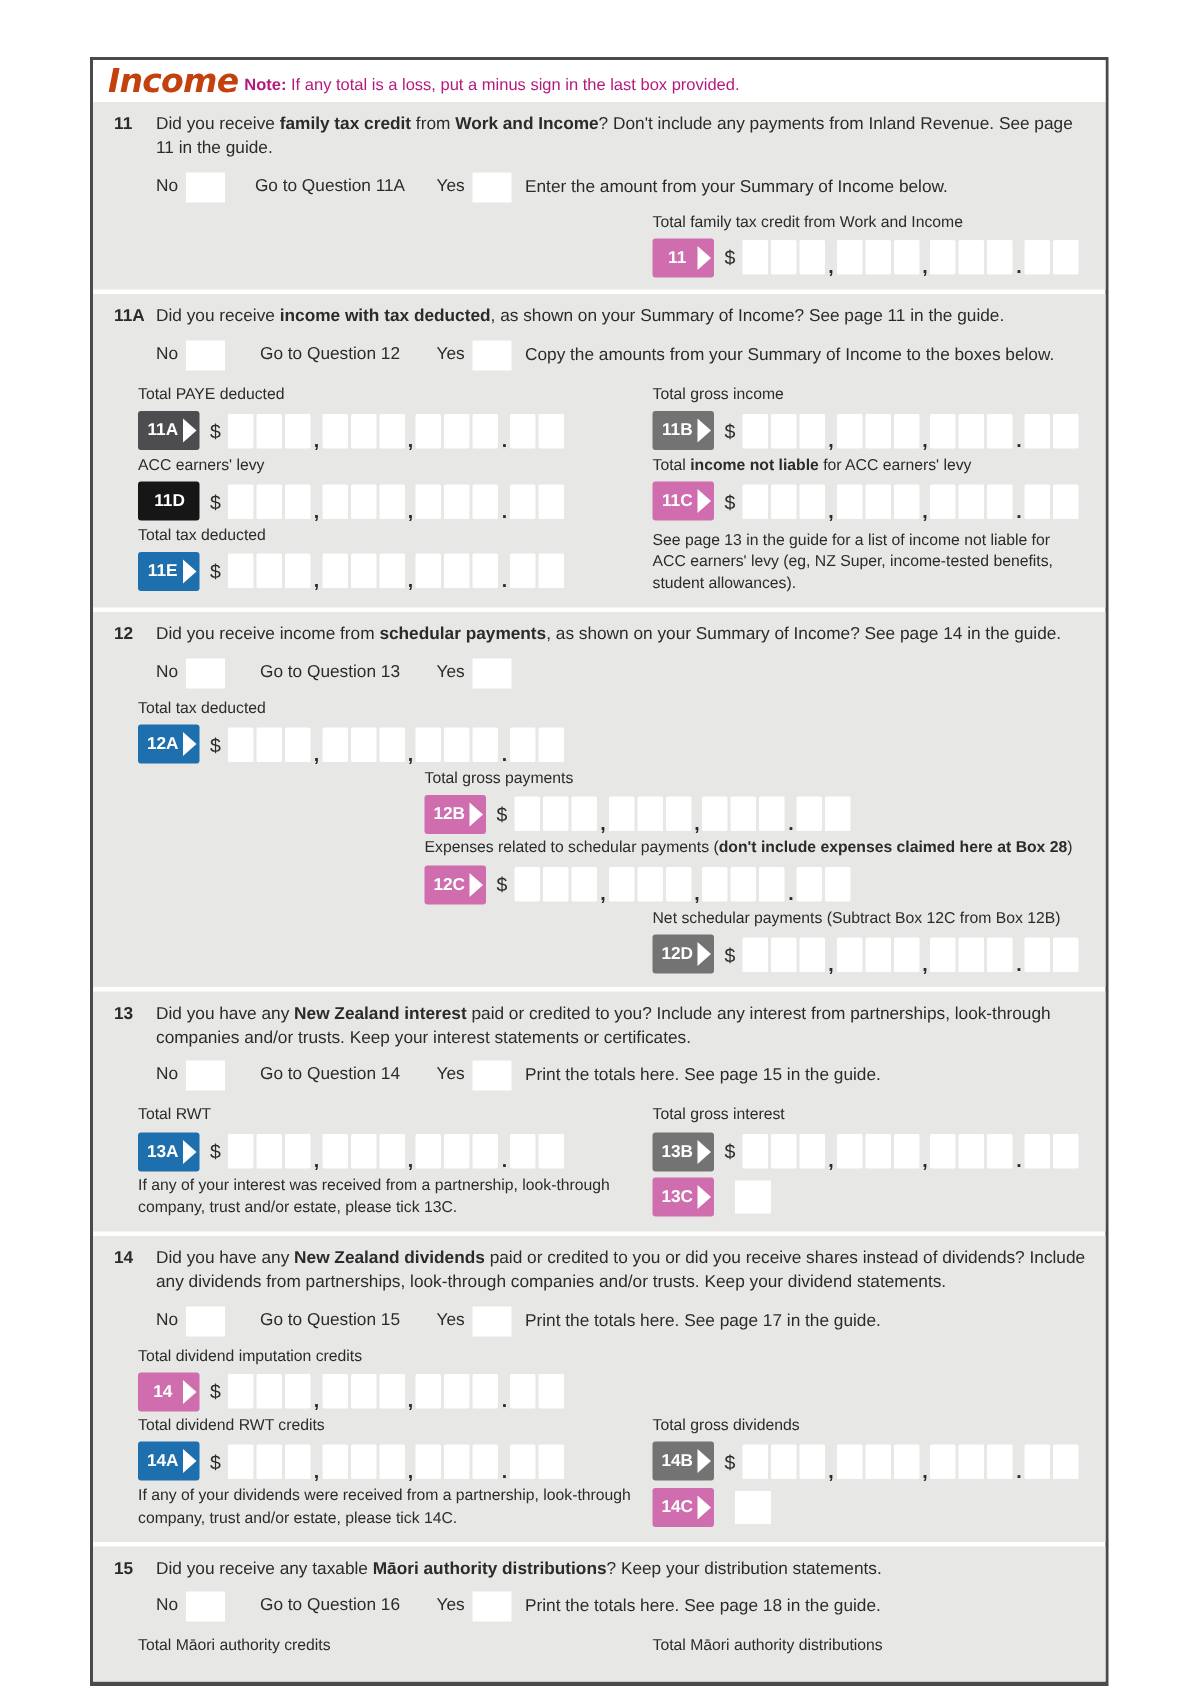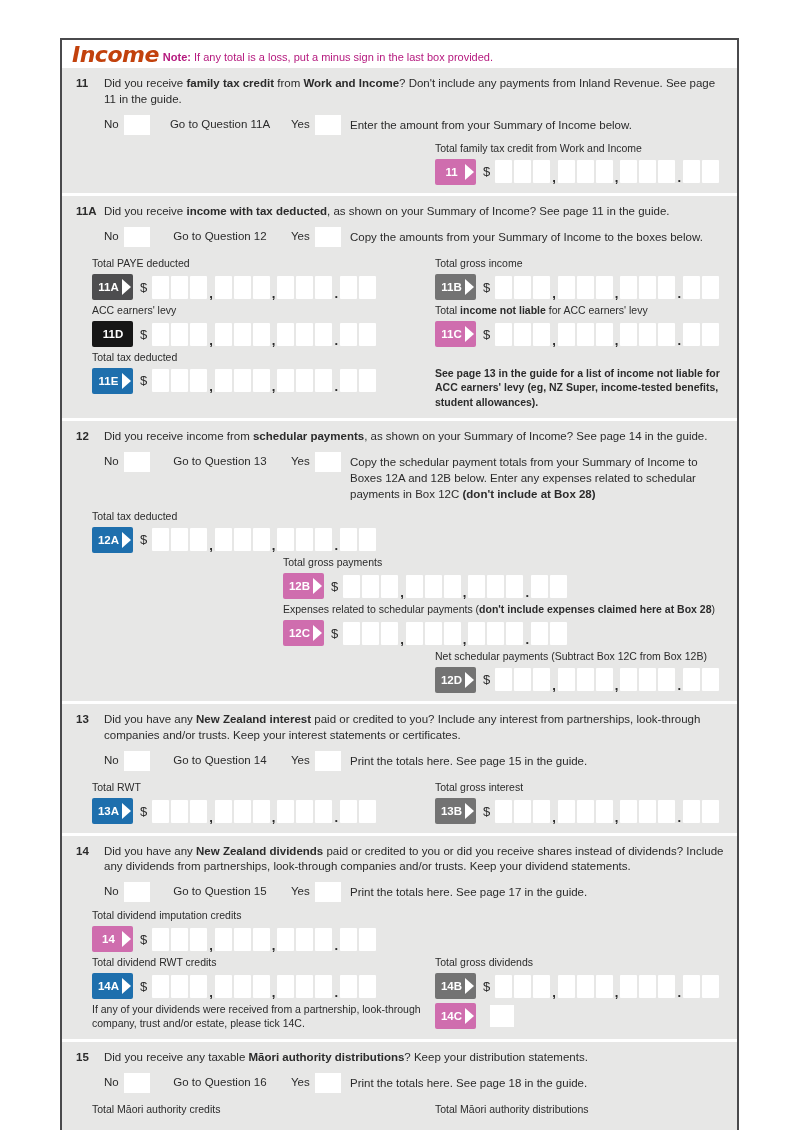--- a/index.html
+++ b/index.html
@@ -51,21 +51,21 @@
   .t-magenta { background: #737373; }
   .t-blue { background: #1e6fad; }
   .t-dark { background: #4d4d4f; }
   .t-black { background: #161616; }
 
   .dollar { font-size: 13px; margin: 0 5px 0 7px; flex: none; }
   .money { display: inline-flex; align-items: center; }
   .mcell { width: 17px; height: 23px; background: #fff; margin-right: 2px; border-radius: 1px; flex: none; }
   .msep { align-self: flex-end; font-size: 13px; font-weight: bold; line-height: 9px; margin: 0 2px 1px 0; color: #2b2b2b; }
 
-  .sidenote { font-size: 10.5px; line-height: 1.42; margin-top: 18px; padding-right: 6px; font-weight: bold; }
+  .sidenote { font-size: 10.5px; line-height: 1.42; margin-top: 5px; padding-right: 6px; }
 
   .tick-row { display: flex; align-items: center; margin-left: 18px; margin-top: 2px; }
   .tick-text { width: 343px; font-size: 10.5px; line-height: 1.42; padding-right: 14px; flex: none; }
   .tick-cb { width: 24px; height: 22px; background: #fff; display: inline-block; margin-left: 14px; }
 
   .ml-mid { margin-left: 191px; }   
   .ml-right { margin-left: 343px; } 
 </style>
 </head>
 <body>
@@ -276,21 +276,20 @@
     <div class="q-head">
       <span class="q-num">12</span>
       <span class="q-text"><span>Did you receive income from </span><b>schedular payments</b><span>, as shown on your Summary of Income? See page 14 in the guide.</span></span>
     </div>
     <div class="yesno">
       <span class="yn-no">No</span>
       <span class="cb"></span>
       <span class="yn-goto">Go to Question 13</span>
       <span class="yn-yes">Yes</span>
       <span class="cb"></span>
-      <span class="yn-instr"><span>Copy the schedular payment totals from your Summary of Income to Boxes 12A and 12B below. Enter any expenses related to schedular payments in Box 12C </span><b>(don't include at Box 28)</b></span>
     </div>
     <div class="fields">
       <div>
         <div class="f-label"><span>Total tax deducted</span></div>
         <div class="f-row">
           <span class="tag t-blue">
                 <span class="tag-txt">12A</span>
                 <span class="arr"></span>
               </span>
           <span class="dollar">$</span>
@@ -457,20 +456,28 @@
                   <span class="mcell"></span>
                   <span class="mcell"></span>
                   <span class="msep">.</span>
                   <span class="mcell"></span>
                   <span class="mcell"></span>
                 </span>
           </div>
         </div>
       </div>
     </div>
+    <div class="tick-row">
+      <span class="tick-text">If any of your interest was received from a partnership, look-through company, trust and/or estate, please tick 13C.</span>
+      <span class="tag t-pink">
+            <span class="tag-txt">13C</span>
+            <span class="arr"></span>
+          </span>
+      <span class="tick-cb"></span>
+    </div>
   </div>
 
   <div class="section s-q14">
     <div class="q-head">
       <span class="q-num">14</span>
       <span class="q-text"><span>Did you have any </span><b>New Zealand dividends</b><span> paid or credited to you or did you receive shares instead of dividends? Include any dividends from partnerships, look-through companies and/or trusts. Keep your dividend statements.</span></span>
     </div>
     <div class="yesno">
       <span class="yn-no">No</span>
       <span class="cb"></span>

